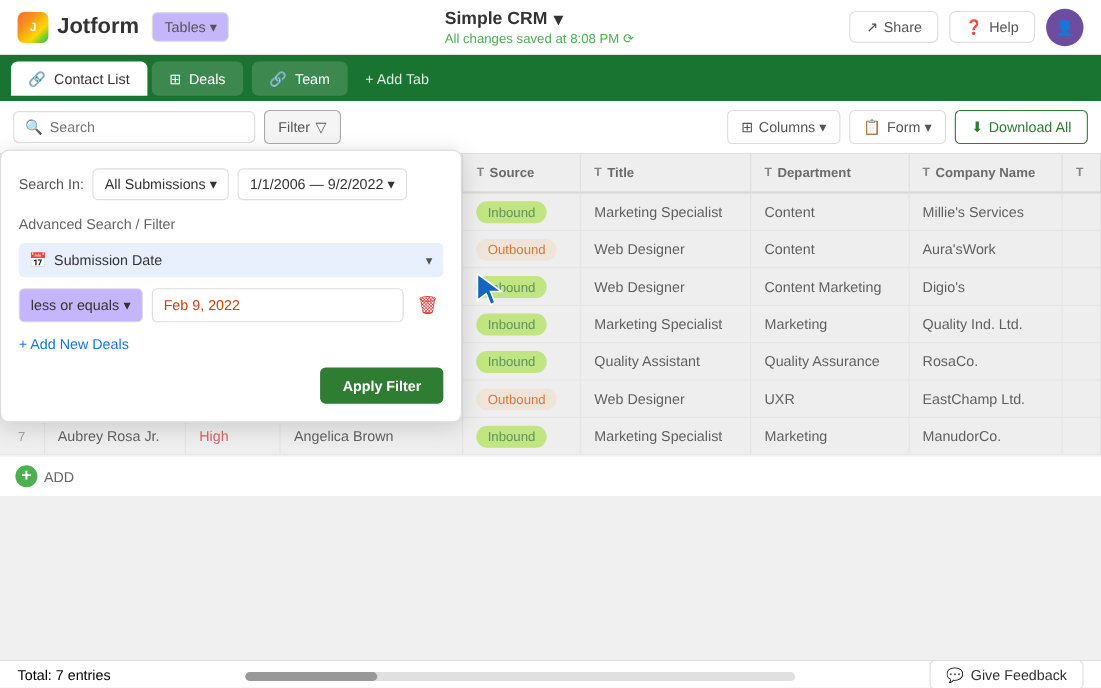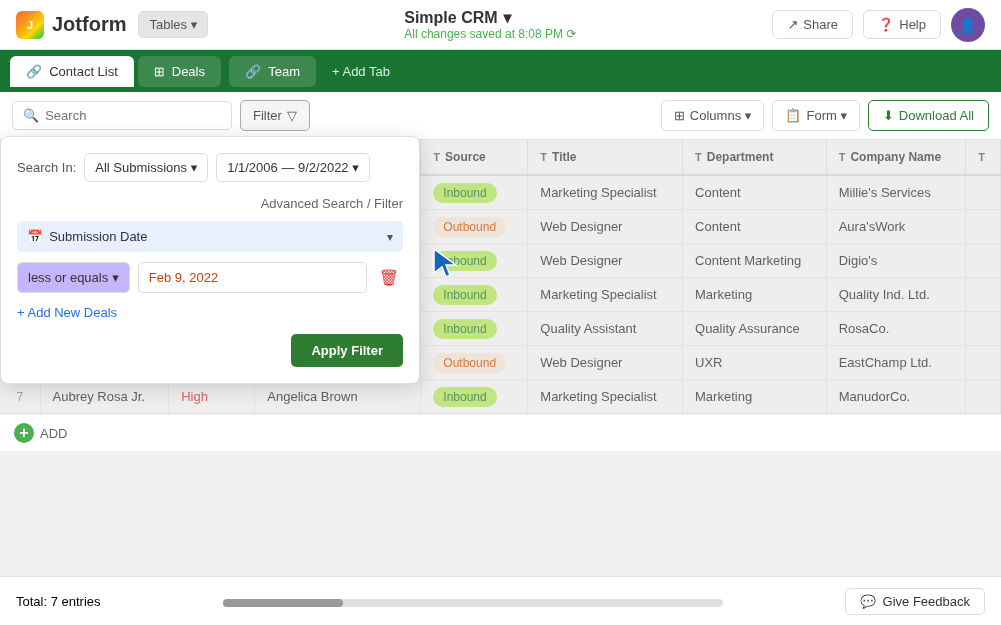--- a/index.html
+++ b/index.html
@@ -8,21 +8,21 @@
     
     .top-nav {
       display: flex; align-items: center; justify-content: space-between;
       background: #fff; height: 50px; padding: 0 16px;
       border-bottom: 1px solid #e0e0e0;
     }
     .top-nav-left { display: flex; align-items: center; gap: 12px; }
     .logo { display: flex; align-items: center; gap: 8px; }
     .logo-icon { width: 28px; height: 28px; background: linear-gradient(135deg, #ff6b35, #f7931e, #ffd700, #00c853); border-radius: 6px; display: flex; align-items: center; justify-content: center; color: white; font-weight: bold; font-size: 11px; }
     .logo-text { font-size: 20px; font-weight: 700; color: #333; }
-    .tables-btn { display: flex; align-items: center; gap: 4px; padding: 5px 10px; border: 1px solid #ddd; border-radius: 5px; cursor: pointer; font-size: 13px; color: #555; background: #e5e5e5; }
+    .tables-btn { display: flex; align-items: center; gap: 4px; padding: 5px 10px; border: 1px solid #ddd; border-radius: 5px; cursor: pointer; font-size: 13px; color: #555; background: #c4b5fd; }
     .top-nav-center { text-align: center; }
     .app-title { font-size: 16px; font-weight: 700; color: #333; display: flex; align-items: center; gap: 6px; }
     .app-subtitle { font-size: 12px; color: #4caf50; }
     .top-nav-right { display: flex; align-items: center; gap: 10px; }
     .share-btn, .help-btn { display: flex; align-items: center; gap: 5px; padding: 6px 14px; border: 1px solid #ddd; border-radius: 6px; cursor: pointer; font-size: 13px; background: #fff; color: #555; }
     .avatar { width: 34px; height: 34px; border-radius: 50%; background: #6e4c9f; display: flex; align-items: center; justify-content: center; color: white; font-size: 14px; font-weight: bold; overflow: hidden; }
 
     
     .tab-bar {
       display: flex; align-items: center; gap: 0;
@@ -50,21 +50,21 @@
 
     
     .filter-popup {
       position: absolute; top: 44px; left: 0; z-index: 100;
       background: #fff; border: 1px solid #ddd; border-radius: 8px;
       box-shadow: 0 4px 20px rgba(0,0,0,0.15);
       width: 420px; padding: 16px;
     }
     .search-in-row { display: flex; align-items: center; gap: 8px; margin-bottom: 14px; font-size: 13px; color: #555; }
     .select-box { display: flex; align-items: flex-end; gap: 4px; padding: 6px 10px; border: 1px solid #ddd; border-radius: 5px; cursor: pointer; font-size: 13px; background: #fff; color: #333; }
-    .adv-filter-label { font-size: 13px; color: #666; margin-bottom: 10px; text-align: right; }
+    .adv-filter-label { font-size: 13px; color: #666; margin-bottom: 10px; }
     .filter-field-row { display: flex; align-items: center; gap: 0; margin-bottom: 10px; background: #e8f0fe; border-radius: 5px; padding: 8px 10px; }
     .filter-field-label { font-size: 13px; color: #333; flex: 1; display: flex; align-items: center; gap: 6px; }
     .filter-field-chevron { color: #555; font-size: 12px; }
     .filter-condition-row { display: flex; align-items: center; gap: 8px; margin-bottom: 12px; }
     .condition-select { display: flex; align-items: center; gap: 4px; padding: 7px 10px; border: 1px solid #ddd; border-radius: 5px; cursor: pointer; font-size: 13px; background: #c4b5fd; color: #333; }
     .condition-value { flex: 1; padding: 7px 10px; border: 1px solid #ddd; border-radius: 5px; font-size: 13px; color: #c2410c; }
     .delete-btn { color: #e53935; cursor: pointer; font-size: 16px; padding: 4px; }
     .add-filter-link { color: #1a73e8; font-size: 13px; cursor: pointer; margin-bottom: 14px; display: flex; align-items: center; gap: 4px; }
     .popup-footer { display: flex; justify-content: flex-end; }
     .apply-filter-btn { padding: 9px 20px; background: #2e7d32; color: #fff; border: none; border-radius: 5px; font-size: 13px; font-weight: 600; cursor: pointer; }
@@ -77,21 +77,21 @@
     td { padding: 9px 12px; border-bottom: 1px solid #f0f0f0; border-right: 1px solid #f0f0f0; color: #333; white-space: nowrap; }
     .th-inner { display: flex; align-items: center; gap: 5px; }
     .col-icon { font-size: 11px; color: #666; }
     .badge { padding: 3px 10px; border-radius: 12px; font-size: 12px; font-weight: 500; }
     .badge-inbound { background: #bef264; color: #2e7d32; }
     .badge-outbound { background: #fff3e0; color: #e65100; }
     .row-num { color: #999; font-size: 12px; text-align: center; width: 30px; }
     .priority-high { color: #e53935; font-weight: 500; }
 
     
-    .footer { position: fixed; bottom: 0; left: 0; right: 0; display: flex; align-items: center; justify-content: space-between; background: #fff; border-top: 1px solid #e0e0e0; padding: 24px 16px; height: 24px; }
+    .footer { position: fixed; bottom: 0; left: 0; right: 0; display: flex; align-items: center; justify-content: space-between; background: #fff; border-top: 1px solid #e0e0e0; padding: 12px 16px; height: 24px; }
     .feedback-btn { display: flex; align-items: center; gap: 6px; padding: 5px 14px; background: #fff; border: 1px solid #ddd; border-radius: 5px; cursor: pointer; font-size: 13px; color: #333; }
 
     
     .overlay { position: absolute; top: 0; left: 0; right: 0; bottom: 0; background: rgba(200,200,200,0.3); z-index: 50; pointer-events: none; }
   </style>
 </head>
 <body>
 
 <div class="top-nav">
   <div class="top-nav-left">

